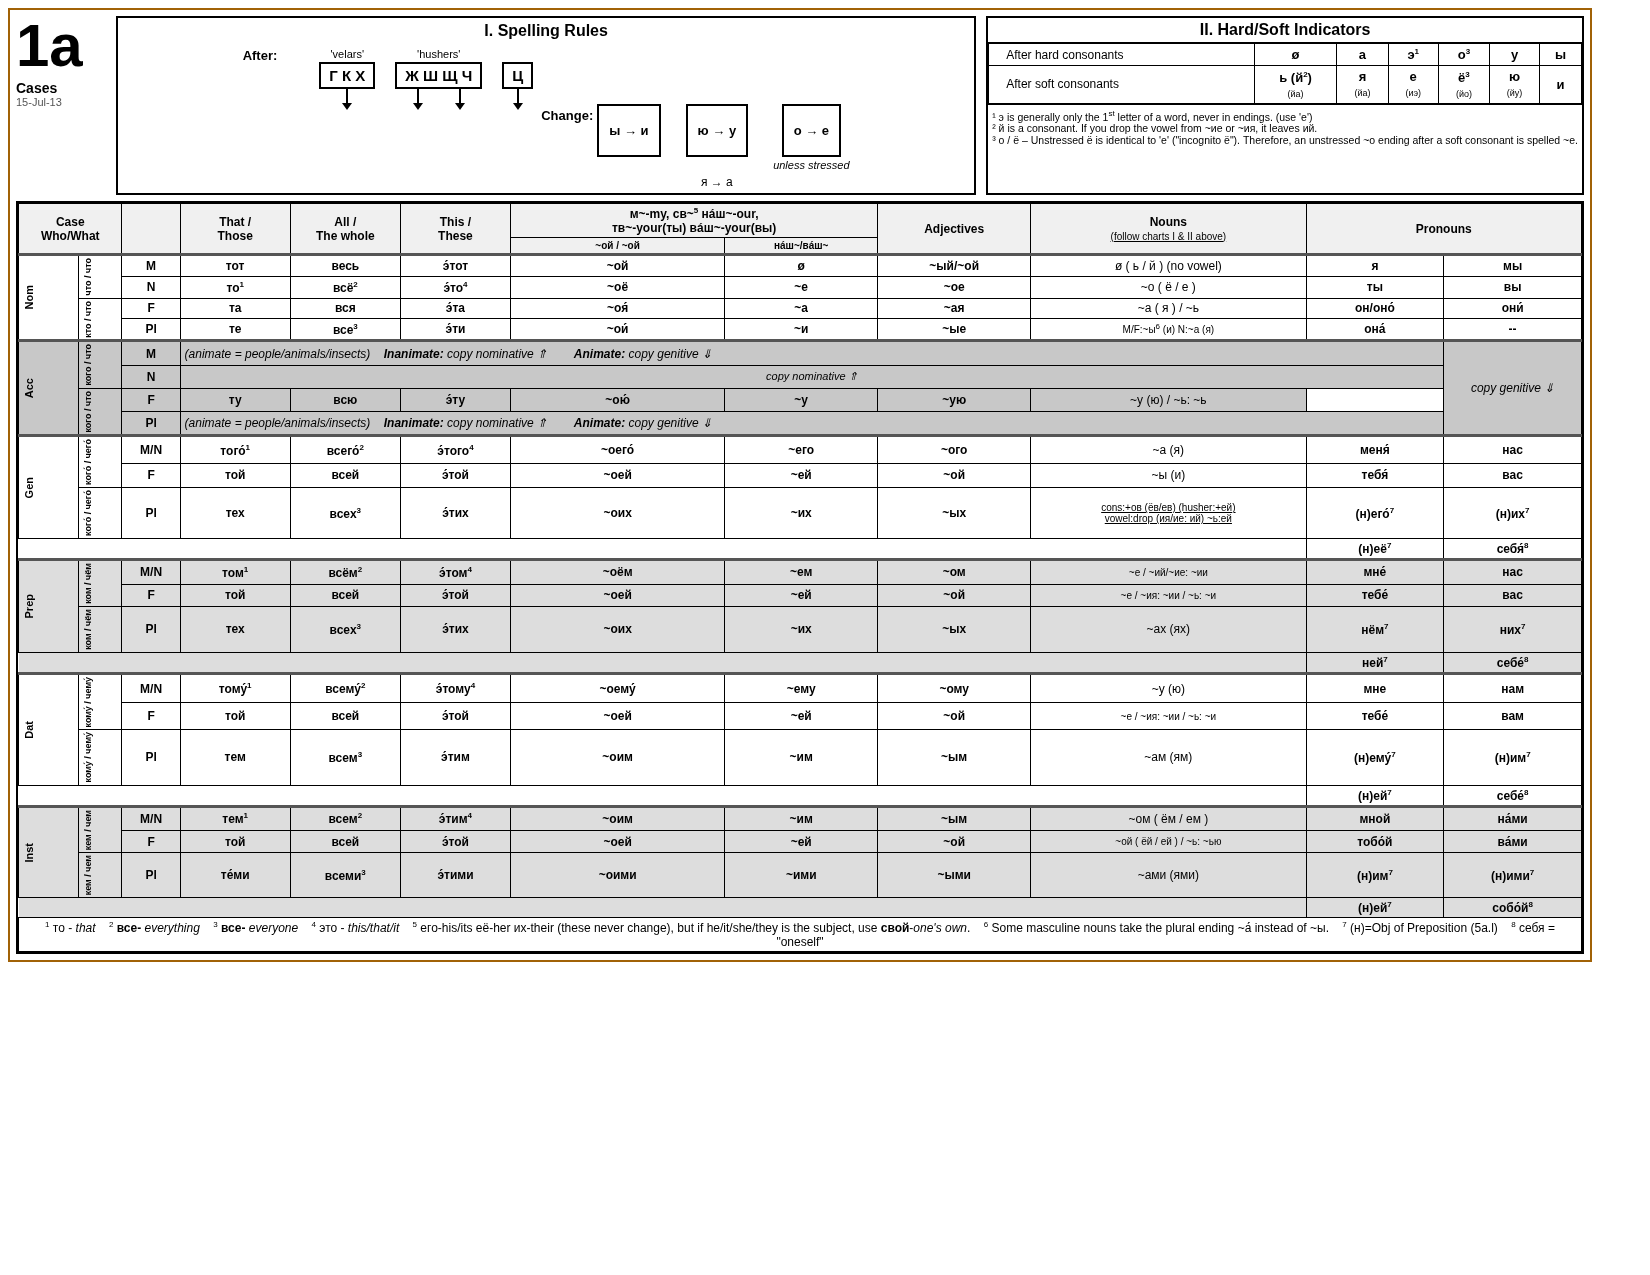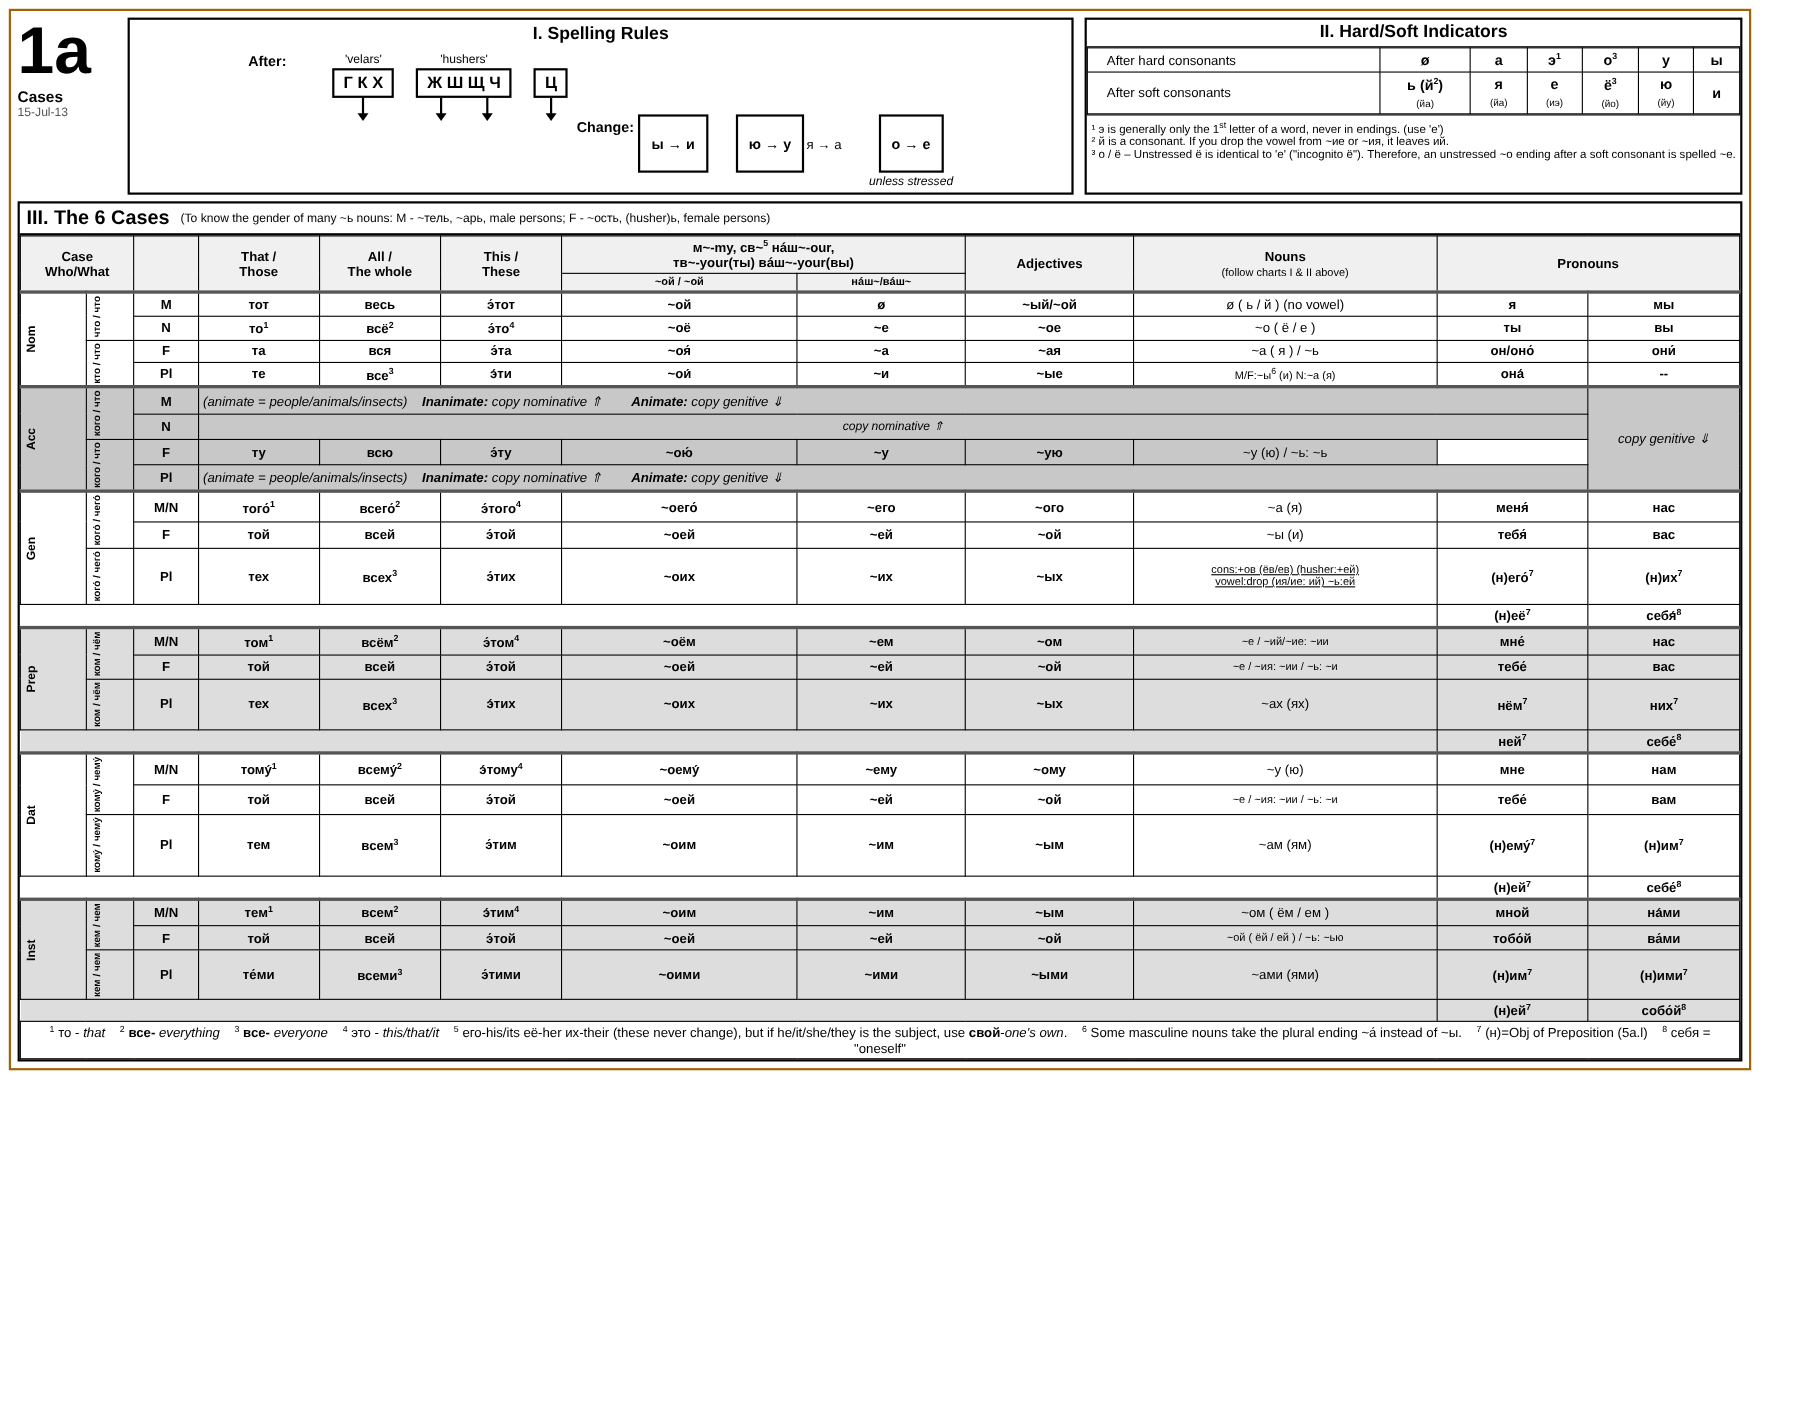--- a/index.html
+++ b/index.html
@@ -211,21 +211,21 @@
             </div>
           </div>
         </div>
 
         <div style="display:flex;align-items:flex-start;gap:4px;margin-top:60px;">
           <div style="font-weight:bold;font-size:13px;margin-top:4px;">Change:</div>
           <div style="display:flex;gap:25px;align-items:flex-start;">
             <div style="display:flex;flex-direction:column;align-items:center;">
               <div class="change-box">ы → и</div>
             </div>
-            <div style="display:flex;flex-direction:row;align-items:center;gap:2px;">
+            <div style="display:flex;flex-direction:column;align-items:center;gap:18px;">
               <div class="change-box">ю → у</div>
               <div style="font-size:12px;">я → а</div>
             </div>
             <div style="display:flex;flex-direction:column;align-items:center;gap:2px;">
               <div class="change-box">о → е</div>
               <div style="font-size:11px;font-style:italic;">unless stressed</div>
             </div>
           </div>
         </div>
       </div>
@@ -257,24 +257,20 @@
       </table>
       <div class="hs-notes">
         <div>¹ э is generally only the 1<sup>st</sup> letter of a word, never in endings. (use 'е')</div>
         <div>² й is a consonant.  If you drop the vowel from ~ие or ~ия, it leaves ий.</div>
         <div>³ о / ё – Unstressed ё is identical to 'е' ("incognito ё"). Therefore, an unstressed ~о ending after a soft consonant is spelled ~е.</div>
       </div>
     </div>
   </div>
 
   <div class="cases-section">
-    <div class="cases-title-row">
-      <span class="cases-title">III. The 6 Cases</span>
-      <span style="font-size:11px;">(To know the gender of many ~ь nouns: M - ~тель, ~арь, male persons; F - ~ость, (husher)ь, female persons)</span>
-    </div>
 
     <table class="main-table">
       <colgroup>
         <col style="width:30px;">
         <col style="width:22px;">
         <col style="width:38px;">
         <col style="width:72px;">
         <col style="width:72px;">
         <col style="width:72px;">
         <col style="width:140px;">
@@ -287,21 +283,21 @@
 
       <tbody>
           <tr class="header-row">
         <td colspan="2" rowspan="2"><strong>Case<br>Who/What</strong></td>
         <td rowspan="2"></td>
         <td rowspan="2"><strong>That /<br>Those</strong></td>
         <td rowspan="2"><strong>All /<br>The whole</strong></td>
         <td rowspan="2"><strong>This /<br>These</strong></td>
         <td colspan="2"><strong>м~-my, св~<sup>5</sup> нáш~-our,<br>тв~-your(ты) вáш~-your(вы)</strong></td>
         <td rowspan="2"><strong>Adjectives</strong></td>
-        <td rowspan="2"><strong>Nouns</strong><br><span style="font-size:10px;font-weight:normal;">(follow charts I &amp; II above)</span></td>
+        <td rowspan="2"><strong>Nouns</strong><br><span style="font-size:10px;font-weight:normal;text-decoration:underline;">(follow charts I &amp; II above)</span></td>
         <td colspan="2" rowspan="2"><strong>Pronouns</strong></td>
       </tr>
       <tr class="header-row">
         <td style="font-size:10px;"><strong>~ой / ~ой</strong></td>
         <td style="font-size:10px;"><strong>нáш~/вáш~</strong></td>
       </tr>
 
       <tr style="border-top:3px solid #555;">
         <td rowspan="4" class="case-section-label">
           <div class="rotated-label">Nom</div>

